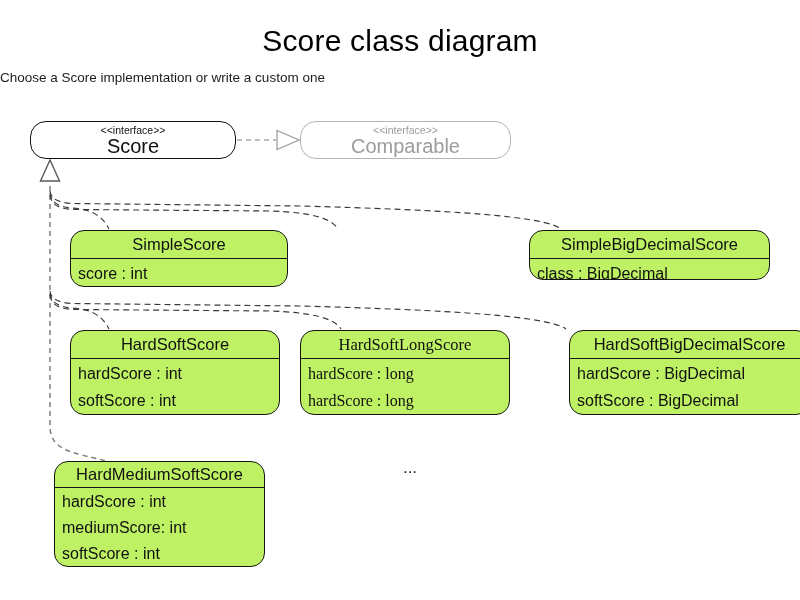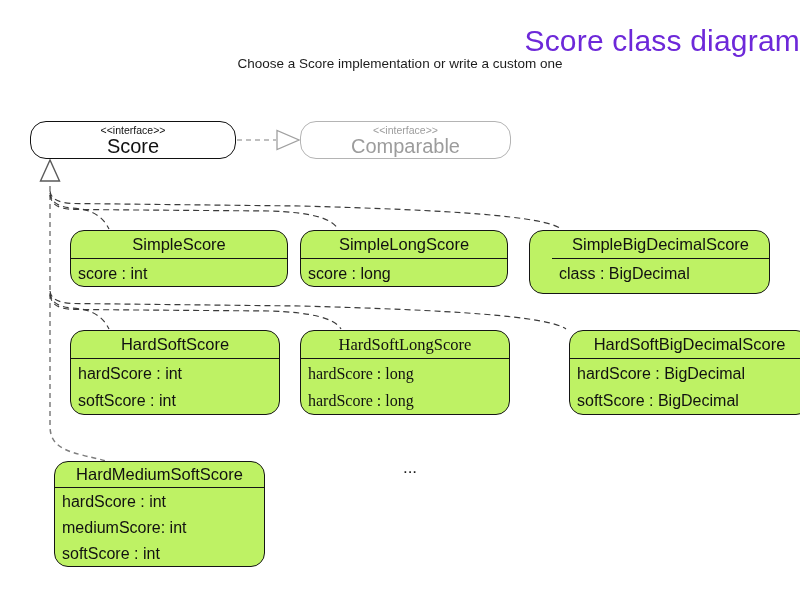--- a/index.html
+++ b/index.html
@@ -11,25 +11,25 @@
     --trunk:#7d7d7d;
     --muted_edge:#ababab;
     --bg:#ffffff;
   }
   html,body{margin:0;padding:0;background:var(--bg);}
   .canvas{
     position:relative;width:800px;height:600px;background:var(--bg);
     font-family:"Liberation Sans", sans-serif;color:var(--text);overflow:hidden;
   }
   .title{
-    position:absolute;left:0;right:0;top:24px;text-align:right;
-    font-size:30px;line-height:34px;color:#6d28d9;letter-spacing:0.2px;
+    position:absolute;left:0;right:0;top:24px;text-align:center;
+    font-size:30px;line-height:34px;color:#000000;letter-spacing:0.2px;
   }
   .subtitle{
-    position:absolute;left:0;right:0;top:56px;text-align:center;
+    position:absolute;left:0;right:0;top:70px;
     font-size:13.5px;line-height:16px;color:#1c1c1c;
   }
   .edges{position:absolute;left:0;top:0;width:800px;height:600px;}
   .edges .branch{fill:none;stroke:var(--edge);stroke-width:1.15;stroke-dasharray:6 4;}
   .edges .trunk{fill:none;stroke:var(--trunk);stroke-width:1.5;stroke-dasharray:5 4;}
   .edges .tri{fill:#ffffff;stroke:#5a5a5a;stroke-width:1.4;}
   .edges .gray-dash{fill:none;stroke:var(--muted_edge);stroke-width:1.4;stroke-dasharray:5 4;}
   .edges .tri-gray{fill:#ffffff;stroke:#a0a0a0;stroke-width:1.3;}
   .iface{
     position:absolute;box-sizing:border-box;height:38px;border-radius:16px;
@@ -45,21 +45,21 @@
     border:1.3px solid var(--border);border-radius:14px;overflow:hidden;
   }
   .cls-title{
     height:27px;line-height:27px;text-align:center;font-size:16.5px;
     border-bottom:1.3px solid var(--border);white-space:nowrap;
   }
   .cls-attrs{padding:1px 7px 0 7px;}
   .attr{font-size:16px;line-height:27px;white-space:nowrap;}
   .c0{left:70px;top:230px;width:218px;height:57px;}
   .c1{left:300px;top:230px;width:208px;height:57px;}
-  .c2{left:529px;top:230px;width:241px;height:64px;padding-left:22px;}
+  .c2{left:529px;top:230px;width:241px;height:50px;}
   .c3{left:70px;top:330px;width:210px;height:85px;}
   .c4{left:300px;top:330px;width:210px;height:85px;font-family:Liberation Serif, serif;}
   .c5{left:529px;top:330px;width:241px;height:85px;margin-left:40px;}
   .c6{left:54px;top:461px;width:211px;height:106px;}
   .c6 .cls-title{height:25px;line-height:25px;}
   .c6 .attr{line-height:26px;}
   .ellipsis{
     position:absolute;left:395px;top:458px;width:30px;text-align:center;
     font-size:17px;line-height:20px;color:#1c1c1c;
   }
@@ -100,26 +100,20 @@
     <div class="iname">Comparable</div>
   </div>
 
   <div class="cls c0">
     <div class="cls-title">SimpleScore</div>
     <div class="cls-attrs">
       <div class="attr">score : int</div>
     </div>
   </div>
 
-  <div class="cls c1">
-    <div class="cls-title">SimpleLongScore</div>
-    <div class="cls-attrs">
-      <div class="attr">score : long</div>
-    </div>
-  </div>
 
   <div class="cls c2">
     <div class="cls-title">SimpleBigDecimalScore</div>
     <div class="cls-attrs">
       <div class="attr">class : BigDecimal</div>
     </div>
   </div>
 
   <div class="cls c3">
     <div class="cls-title">HardSoftScore</div>

